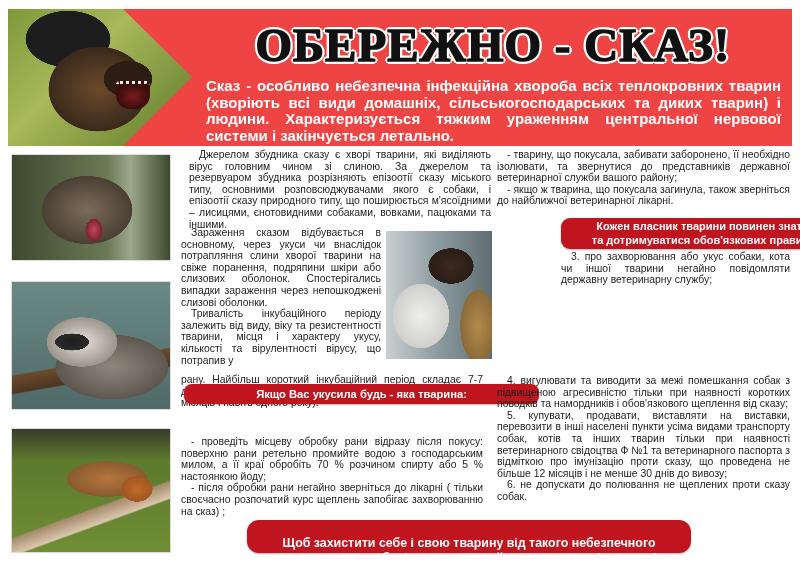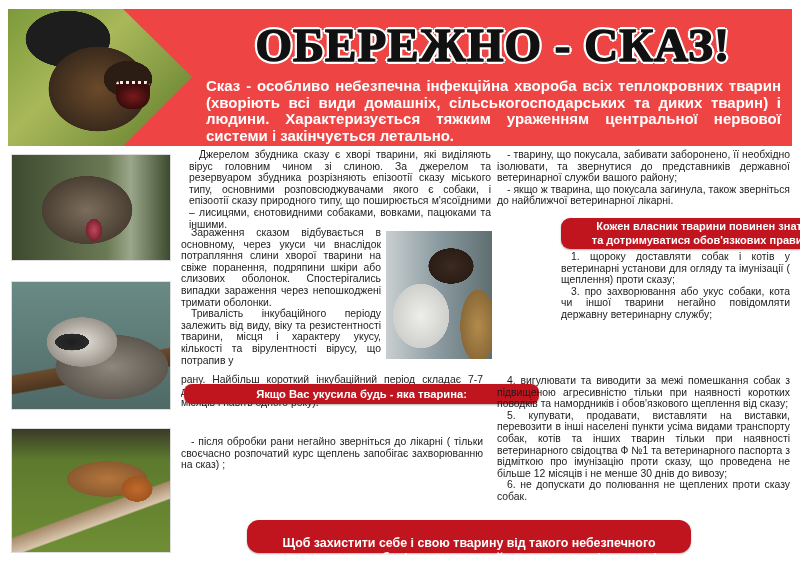--- a/index.html
+++ b/index.html
@@ -113,47 +113,47 @@
 </div>
 
 <div class="photo photo-cat"></div>
 <div class="photo photo-raccoon"></div>
 <div class="photo photo-fox"></div>
 
 <div class="txt col1-a">
   <p>Джерелом збудника сказу є хворі тварини, які виділяють вірус головним чином зі слиною. За джерелом та резервуаром збудника розрізняють епізоотії сказу міського типу, основними розповсюджувачами якого є собаки, і епізоотії сказу природного типу, що поширюється м'ясоїдними – лисицями, єнотовидними собаками, вовками, пацюками та іншими.</p>
 </div>
 <div class="txt col1-b">
-  <p>Зараження сказом відбувається в основному, через укуси чи внаслідок потрапляння слини хворої тварини на свіже поранення, подряпини шкіри або слизових оболонок. Спостерігались випадки зараження через непошкоджені тримати оболонки.</p>
+  <p>Зараження сказом відбувається в основному, через укуси чи внаслідок потрапляння слини хворої тварини на свіже поранення, подряпини шкіри або слизових оболонок. Спостерігались випадки зараження через непошкоджені слизові оболонки.</p>
   <p>Тривалість інкубаційного періоду залежить від виду, віку та резистентності тварини, місця і характеру укусу, кількості та вірулентності вірусу, що потрапив у</p>
 </div>
 <div class="txt col1-c">
   <p style="text-indent:0">рану. Найбільш короткий інкубаційний період складає 7-7 днів, у середньому він триває від 3 –х місяців (іноді до 6- ти місяців і навіть одного року).</p>
 </div>
 
 <div class="middle-photo"></div>
 
 <div class="pill pill-bite">Якщо Вас укусила будь - яка тварина:</div>
 
 <div class="txt col1-d">
+  <p>- проведіть місцеву обробку рани відразу після покусу: поверхню рани ретельно промийте водою з господарським милом, а її краї обробіть 70 % розчином спирту або 5 % настоянкою йоду;</p>
   <p>- після обробки рани негайно зверніться до лікарні ( тільки своєчасно розпочатий курс щеплень запобігає захворюванню на сказ) ;</p>
 </div>
 
 <div class="txt col2-a">
   <p>- тварину, що покусала, забивати заборонено, її необхідно ізолювати, та звернутися до представників державної ветеринарної служби вашого району;</p>
   <p>- якщо ж тварина, що покусала загинула, також зверніться до найближчої ветеринарної лікарні.</p>
 </div>
 
 <div class="pill pill-rules">
   <div>Кожен власник тварини повинен знати</div>
   <div>та дотримуватися обов'язкових правил:</div>
 </div>
 
 <div class="txt col2-b">
-  <p>1. щороку доставляти собак і котів у ветеринарні установи для огляду та імунізації ( щеплення) проти сказу;</p>
   <p>3. про захворювання або укус собаки, кота чи іншої тварини негайно повідомляти державну ветеринарну службу;</p>
 </div>
 
 <div class="txt col2-c">
   <p>4. вигулювати та виводити за межі помешкання собак з підвищеною агресивністю тільки при наявності коротких поводків та намордників і обов'язкового щеплення від сказу;</p>
   <p>5. купувати, продавати, виставляти на виставки, перевозити в інші населені пункти усіма видами транспорту собак, котів та інших тварин тільки при наявності ветеринарного свідоцтва Ф №1 та ветеринарного паспорта з відміткою про імунізацію проти сказу, що проведена не більше 12 місяців і не менше 30 днів до вивозу;</p>
   <p>6. не допускати до полювання не щеплених проти сказу собак.</p>
 </div>
 
 <div class="pill pill-footer">

